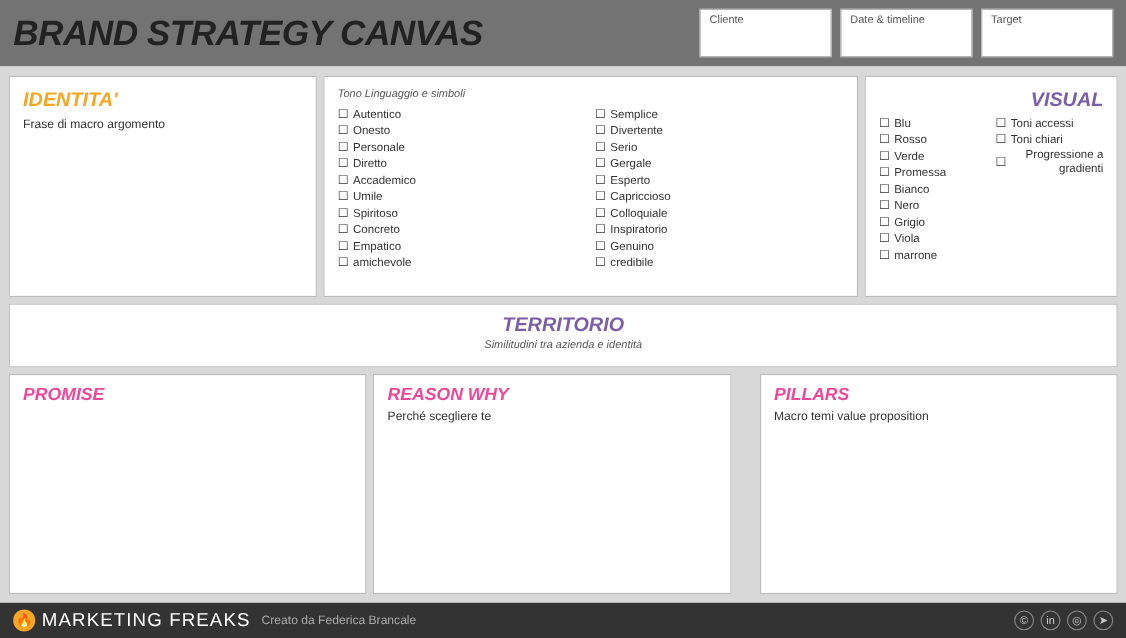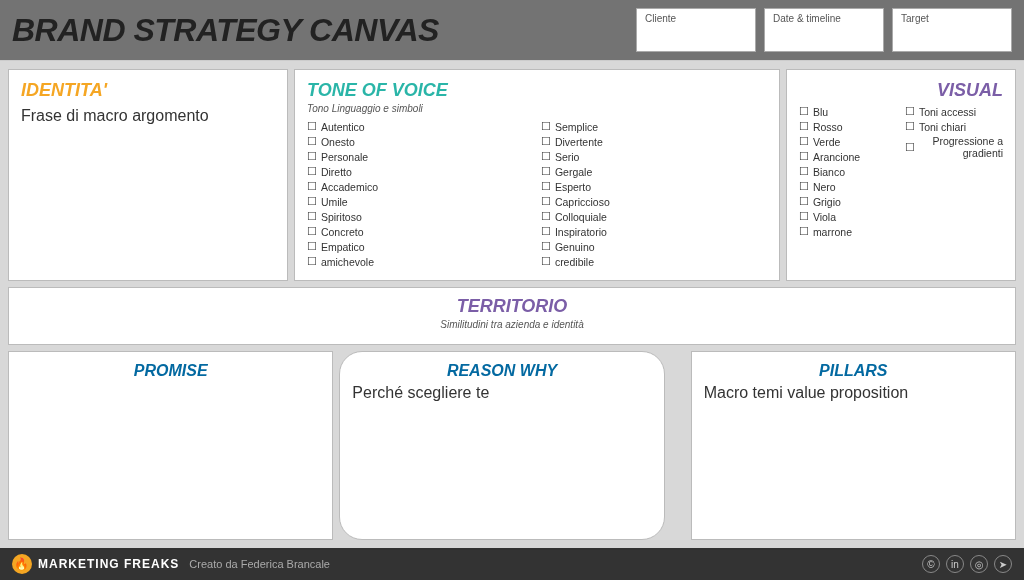--- a/index.html
+++ b/index.html
@@ -98,21 +98,21 @@
       font-style: italic;
       margin-bottom: 4px;
     }
     .panel-subtitle {
       font-size: 10px;
       font-style: italic;
       color: #555;
       margin-bottom: 6px;
     }
     .panel-desc {
-      font-size: 16px;
+      font-size: 11px;
       color: #333;
     }
 
     
     .panel-tov {
       flex: 1;
     }
     .tov-columns {
       display: flex;
       gap: 8px;
@@ -162,30 +162,29 @@
       margin-bottom: 2px;
     }
 
     
     .bottom-row {
       display: flex;
       gap: 6px;
       flex: 1;
     }
     .panel-promise { flex: 1; }
-    .panel-reasonwhy { flex: 1; border-radius: 23px; }
+    .panel-reasonwhy { flex: 1; }
     .panel-pillars { flex: 1; margin-left: 20px; }
 
     .panel-title-purple-bottom {
-      color: #0369a1;
+      color: #ec4899;
       font-size: 16px;
       font-weight: bold;
       font-style: italic;
       margin-bottom: 4px;
-      text-align: center;
     }
 
     
     .footer {
       background: #333;
       color: #fff;
       display: flex;
       align-items: center;
       padding: 4px 12px;
       gap: 10px;
@@ -201,22 +200,22 @@
       width: 20px;
       height: 20px;
       background: #f5a623;
       border-radius: 50%;
       display: flex;
       align-items: center;
       justify-content: center;
       font-size: 12px;
     }
     .footer-brand {
-      font-size: 12px;
-      font-weight: bold;
+      font-size: 17px;
+      font-weight: normal;
       letter-spacing: 1px;
       text-transform: uppercase;
     }
     .footer-credit {
       font-size: 11px;
       color: #aaa;
       flex: 1;
     }
     .footer-icons {
       display: flex;
@@ -256,21 +255,20 @@
 <div class="main">
 
   <div class="top-row">
 
     <div class="panel panel-identita">
       <div class="panel-title-yellow">IDENTITA'</div>
       <div class="panel-desc">Frase di macro argomento</div>
     </div>
 
     <div class="panel panel-tov">
-      <div class="panel-title-teal">TONE OF VOICE</div>
       <div class="panel-subtitle">Tono Linguaggio e simboli</div>
       <div class="tov-columns">
         <div class="tov-col">
           <div class="checkbox-item">
               <span>Autentico</span>
             </div>
           <div class="checkbox-item">
               <span>Onesto</span>
             </div>
           <div class="checkbox-item">
@@ -340,21 +338,21 @@
           <div class="checkbox-item">
               <span>Blu</span>
             </div>
           <div class="checkbox-item">
               <span>Rosso</span>
             </div>
           <div class="checkbox-item">
               <span>Verde</span>
             </div>
           <div class="checkbox-item">
-              <span>Arancione</span>
+              <span>Promessa</span>
             </div>
           <div class="checkbox-item">
               <span>Bianco</span>
             </div>
           <div class="checkbox-item">
               <span>Nero</span>
             </div>
           <div class="checkbox-item">
               <span>Grigio</span>
             </div>

